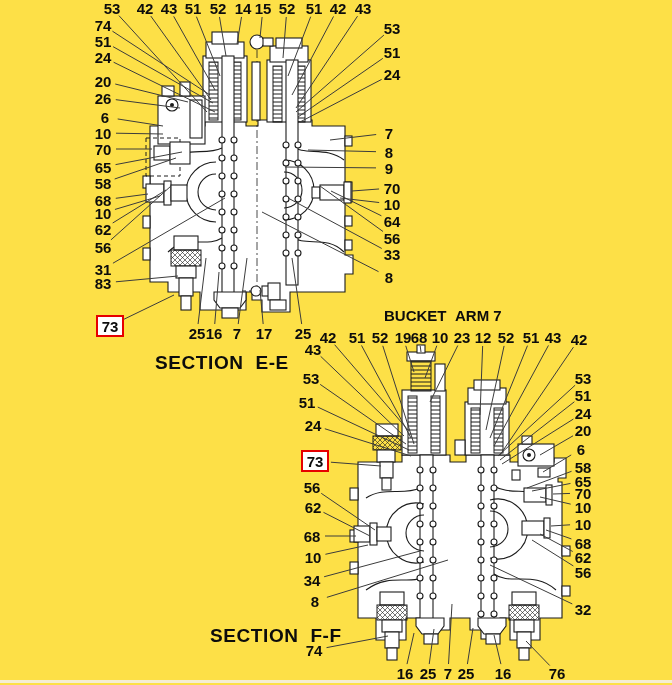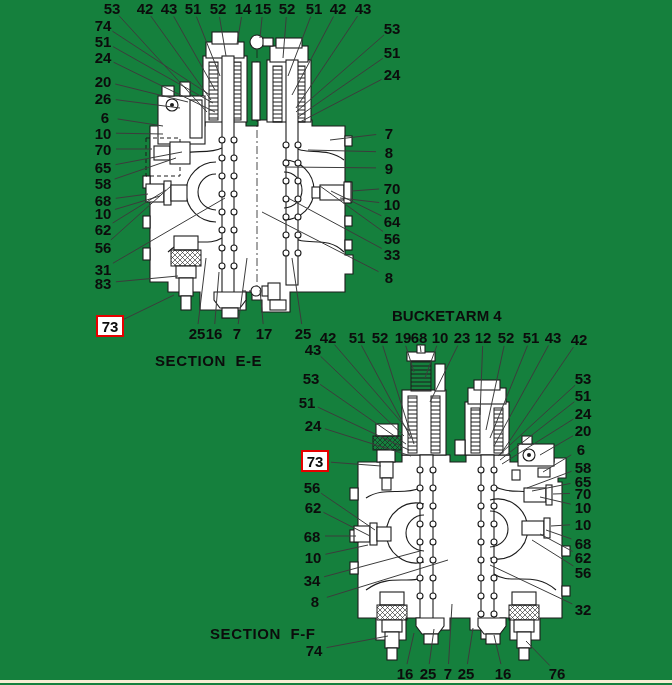--- a/index.html
+++ b/index.html
@@ -1,28 +1,28 @@
 <!DOCTYPE html>
 <html style="--line: #1c1c1c; --highlight: #e60000; --footer: #f5eed3;"><head>
 <meta charset="utf-8">
 <style>
   html,body{margin:0;padding:0;background:#fff;}
-  .stage{position:relative;width:672px;height:685px;background:#15803d;overflow:hidden;
+  .stage{position:relative;width:672px;height:685px;background:#fde047;overflow:hidden;
          font-family:"Liberation Sans",sans-serif;}
   svg text{font-family:"Liberation Sans",sans-serif;font-weight:700;font-size:15px;fill:#0c0c0c;}
   .fw{fill:#fff;stroke:var(--line);stroke-width:1.1;}
   .fl{fill:var(--line);stroke:none;}
   .n{fill:none;stroke:var(--line);stroke-width:1.1;}
   .rib{fill:url(#ribs);stroke:var(--line);stroke-width:1;}
   .xh2{fill:url(#xh);stroke:var(--line);stroke-width:1;}
   .dash{fill:none;stroke:var(--line);stroke-width:1;stroke-dasharray:4 3;}
   .dd{fill:none;stroke:var(--line);stroke-width:0.8;stroke-dasharray:8 3 2 3;}
   .leader{stroke:#3c3c3c;stroke-width:1;fill:none;}
   .redbox{fill:#fff;stroke:var(--highlight);stroke-width:2;}
-  .ttl{position:absolute;font-size:15px;font-weight:700;color:#0c0c0c;white-space:pre;letter-spacing:.6px;}
+  .ttl{position:absolute;font-size:19px;font-weight:700;color:#0c0c0c;white-space:pre;letter-spacing:.6px;}
   .hdr{position:absolute;font-size:15px;font-weight:700;color:#0c0c0c;white-space:pre;}
   .footer-bar{position:absolute;left:0;top:680px;width:672px;height:3px;background:var(--footer);}
 </style>
 </head>
 <body>
 
 <div class="stage">
   <svg id="cv" width="672" height="685" viewBox="0 0 672 685">
     <defs>
       <pattern id="ribs" width="4" height="4" patternUnits="userSpaceOnUse">
@@ -449,16 +449,16 @@
         <text x="428" y="673" text-anchor="middle" dominant-baseline="central">25</text>
         <text x="448" y="673" text-anchor="middle" dominant-baseline="central">7</text>
         <text x="466" y="673" text-anchor="middle" dominant-baseline="central">25</text>
         <text x="503" y="673" text-anchor="middle" dominant-baseline="central">16</text>
         <text x="557" y="673" text-anchor="middle" dominant-baseline="central">76</text>
       </g>
   </svg>
 
   <div class="ttl" style="left:155px;top:352px">SECTION  E-E</div>
   <div class="ttl" style="left:210px;top:625px">SECTION  F-F</div>
-  <div class="hdr" style="left:392px;top:307px">BUCKET</div>
-  <div class="hdr" style="left:455px;top:307px">ARM 4</div>
+  <div class="hdr" style="left:384px;top:307px">BUCKET</div>
+  <div class="hdr" style="left:455px;top:307px">ARM 7</div>
   <div class="footer-bar"></div>
 </div>
 
 </body></html>

